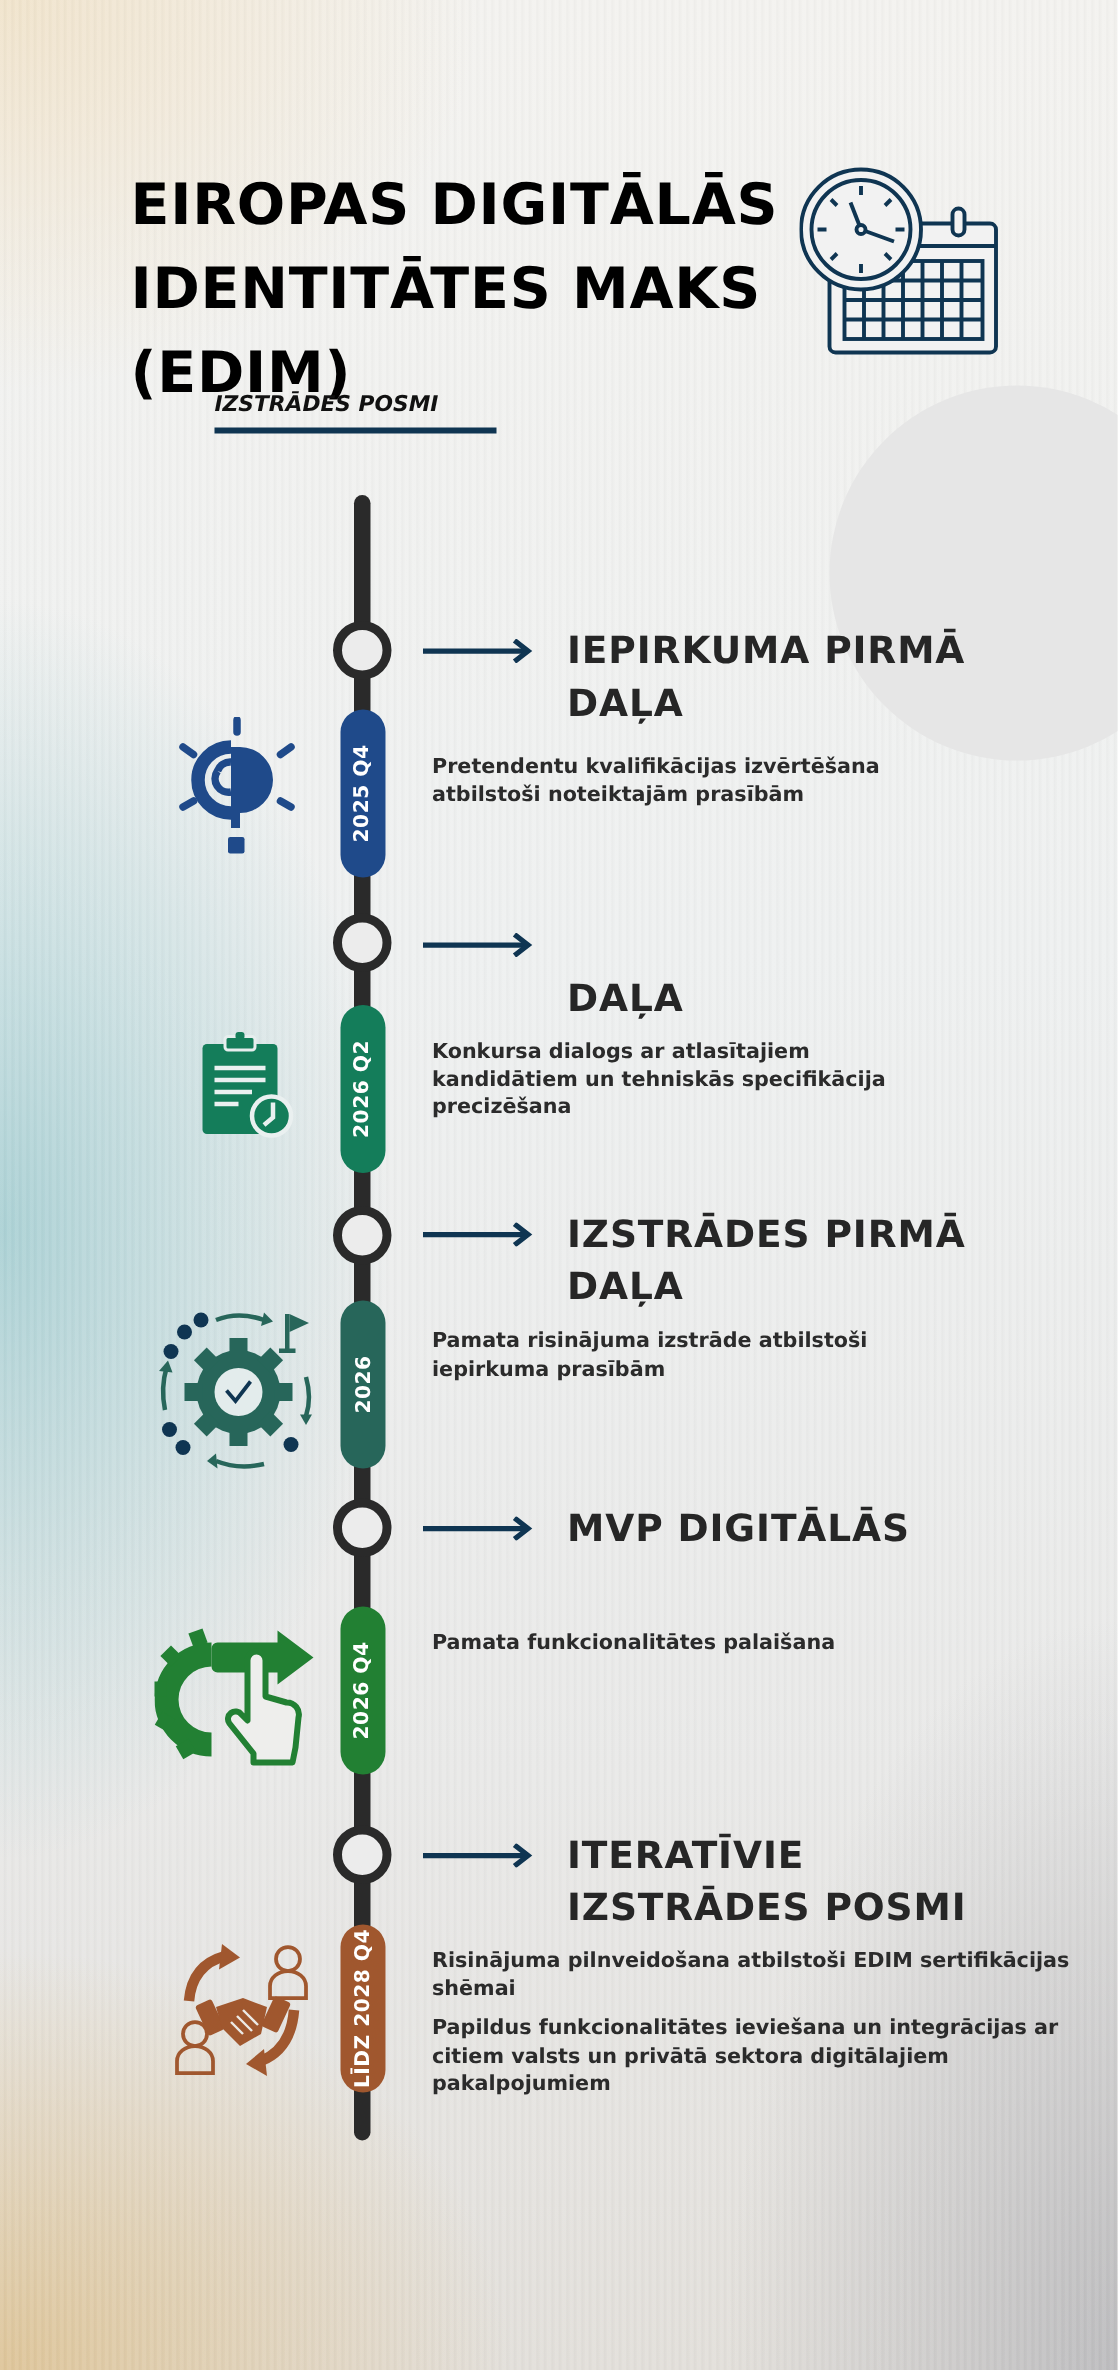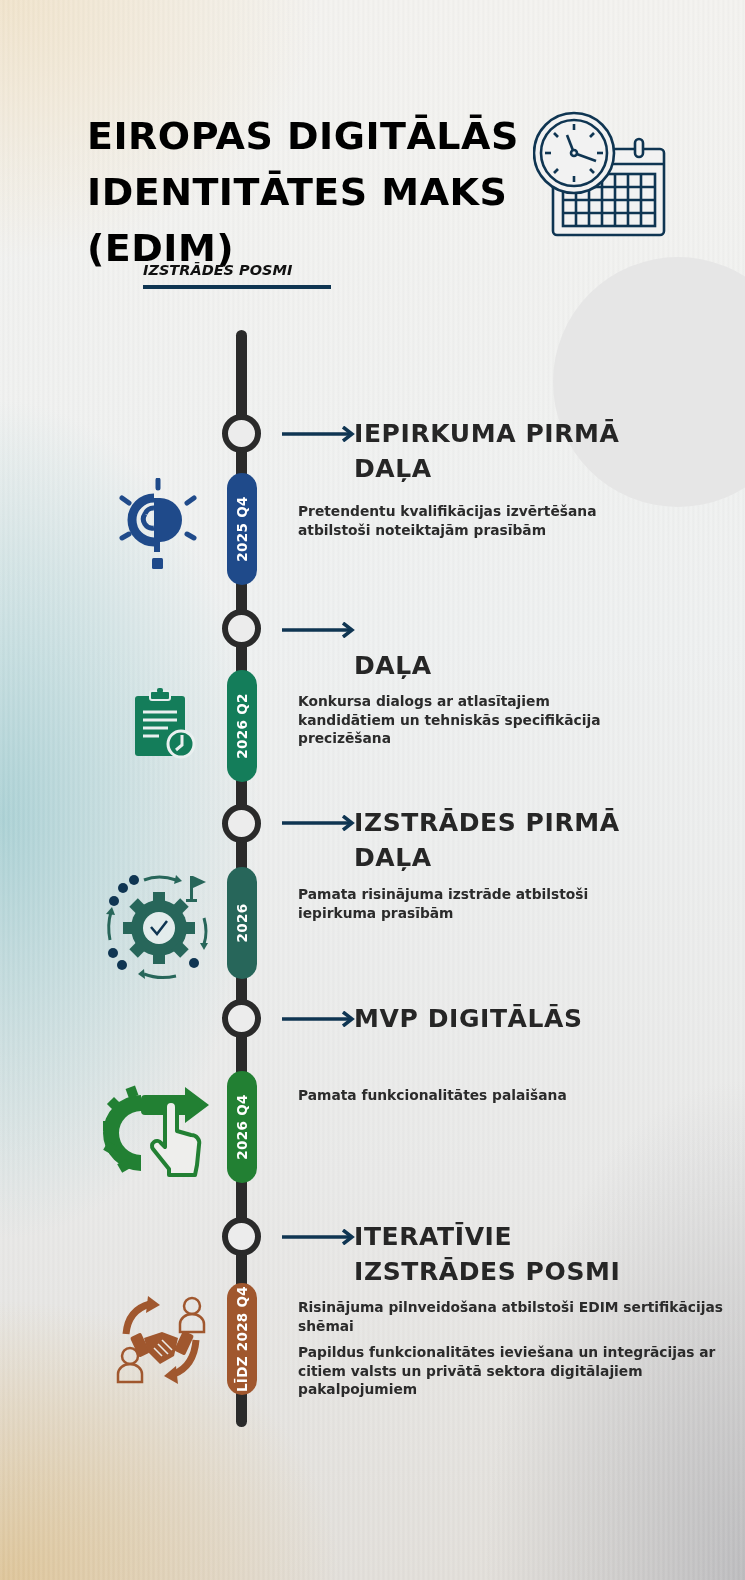--- a/index.html
+++ b/index.html
@@ -45,25 +45,25 @@
   .pill {
     position:absolute; left:227px; width:30px; border-radius:15px;
     display:flex; align-items:center; justify-content:center;
   }
   .pill span {
     display:block; transform:rotate(-90deg); white-space:nowrap;
     color:#fff; font-weight:bold; font-size:13.5px; letter-spacing:0.3px;
   }
   .arrow { position:absolute; left:282px; width:74px; height:16px; }
   .heading {
-    position:absolute; left:354px; margin:0;
+    position:absolute; left:378px; margin:0;
     font-weight:bold; font-size:25px; line-height:35px; color:#262626; letter-spacing:0.6px;
   }
   .desc {
-    position:absolute; left:298px; margin:0;
+    position:absolute; left:288px; margin:0;
     font-weight:bold; font-size:13.8px; line-height:18.5px; color:#2b2b2b;
   }
   .icon { position:absolute; }
 </style>
 </head>
 <body>
 
 <div class="texture"></div>
 <div class="deco-circle"></div>
 

